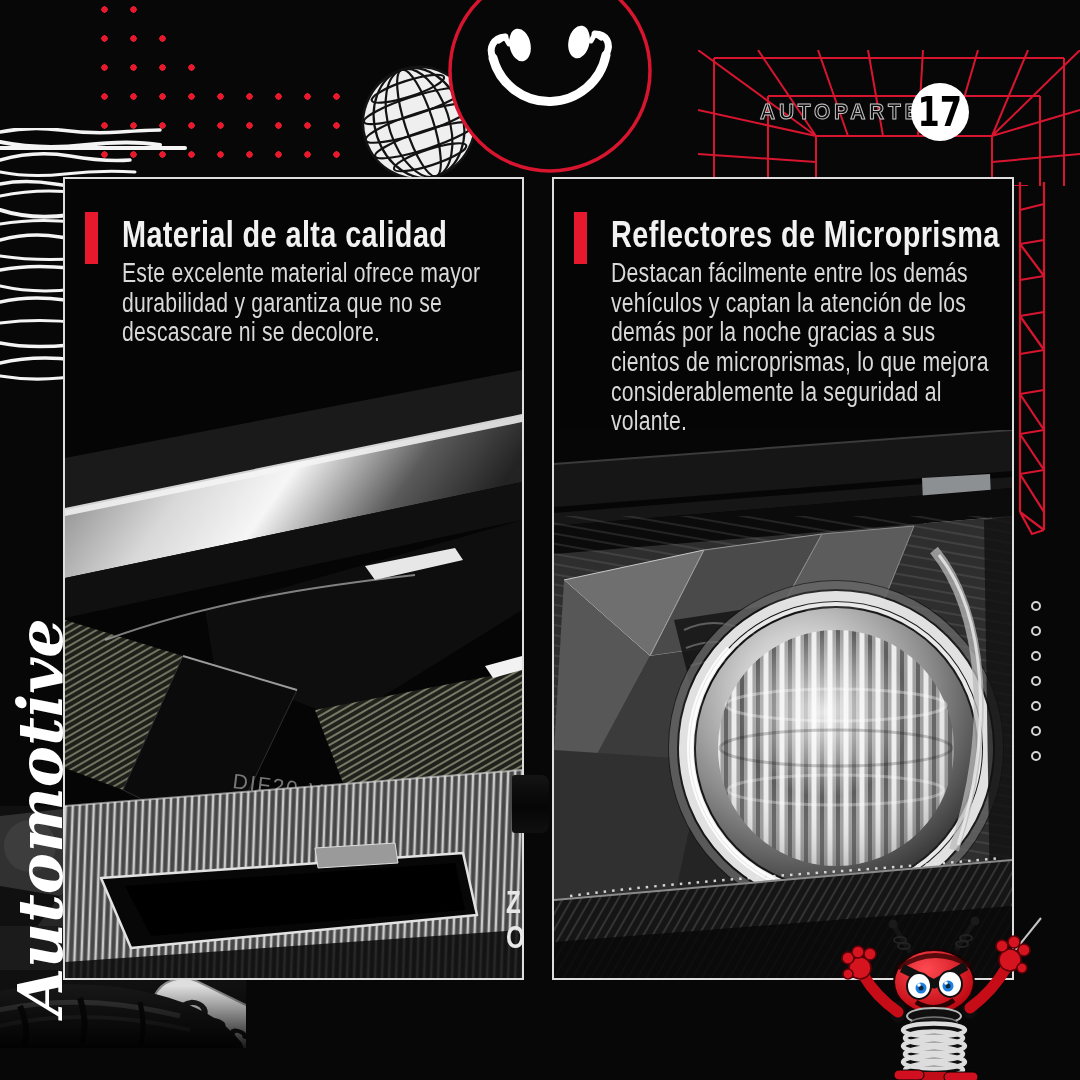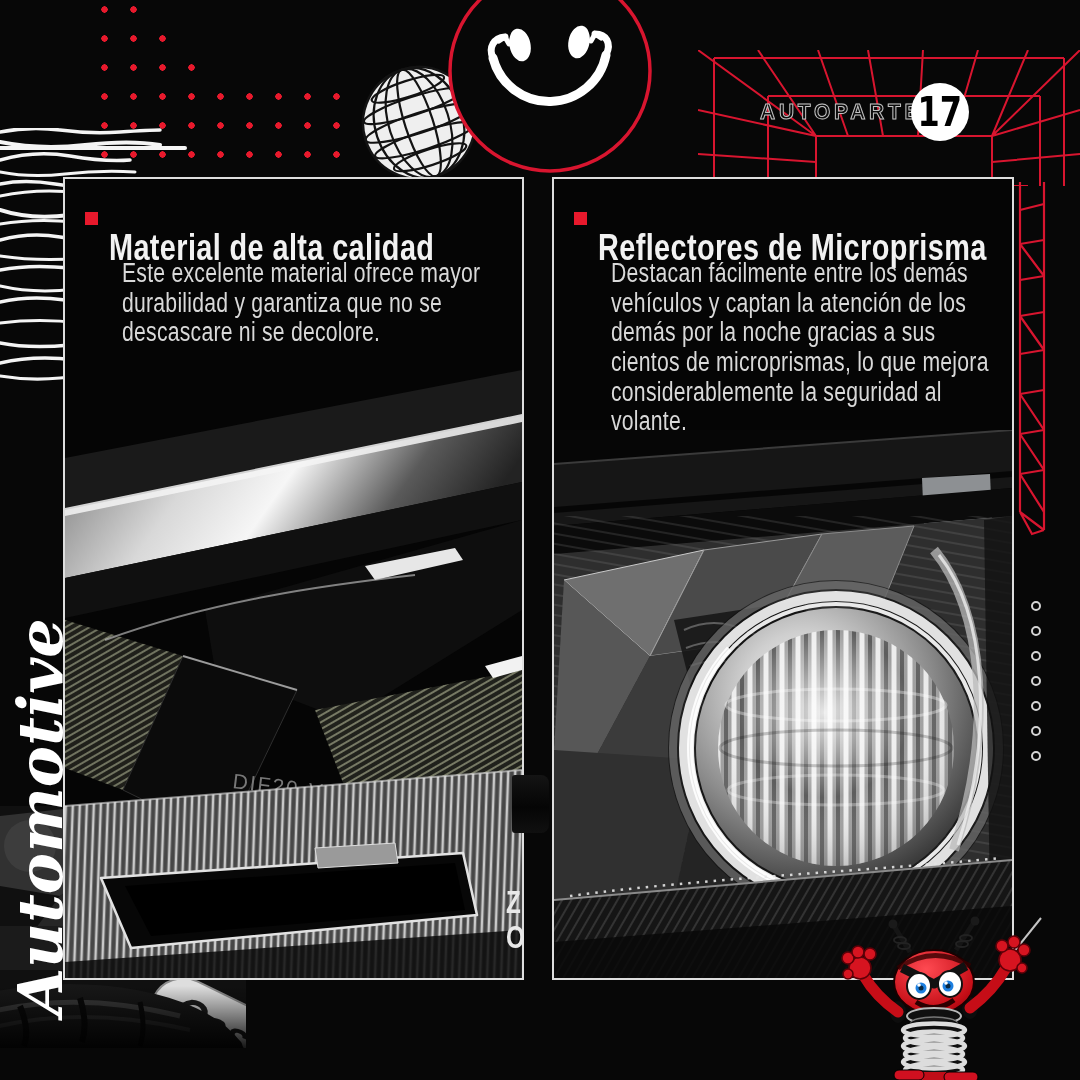--- a/index.html
+++ b/index.html
@@ -17,21 +17,21 @@
     background-size:29px 7px; background-repeat:repeat-x;
   }
   .dr-2 { width:58px; } .dr-3 { width:87px; } .dr-4 { width:116px; } .dr-9 { width:261px; }
   
   .panel {
     position:absolute; top:177px; width:461px; height:803px;
     background:#050505; border:2px solid #DEDEDE; z-index:5; overflow:hidden;
   }
   #panel-left  { left:63px;  }
   #panel-right { left:552px; width:462px;padding-left:28px; }
-  .panel-header { position:absolute; left:20px; top:33px; display:flex; z-index:3;flex-direction:column; }
+  .panel-header { position:absolute; left:20px; top:33px; display:flex; z-index:3; }
   .accent-bar { width:13px; height:52px; background:#E8192C; flex:0 0 13px; }
   .panel-title {
     margin-left:24px; margin-top:2px;
     font-size:37px; font-weight:bold; color:#F2F2F2; white-space:nowrap;
     transform:scaleX(.78); transform-origin:left top; letter-spacing:.5px;
   }
   .panel-body {
     position:absolute; left:57px; top:80px; width:508px; z-index:3;
     font-size:27px; line-height:1.1; color:#D9D9D9; letter-spacing:.3px;
     transform:scaleX(.785); transform-origin:left top;

